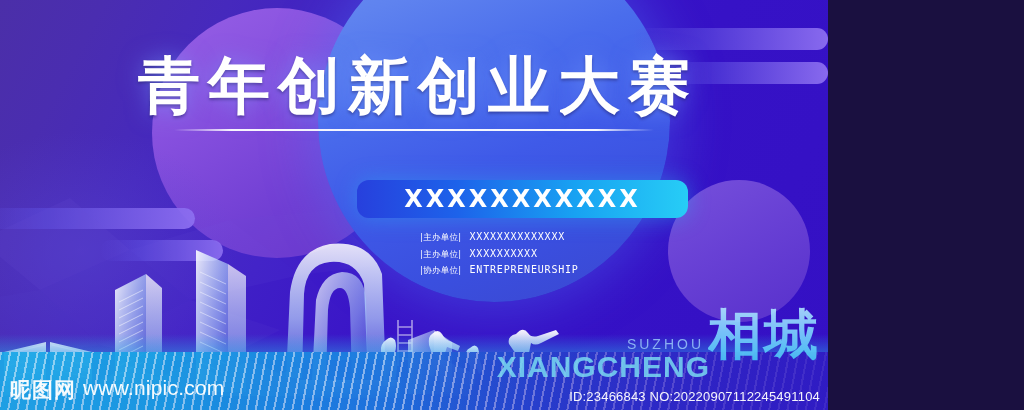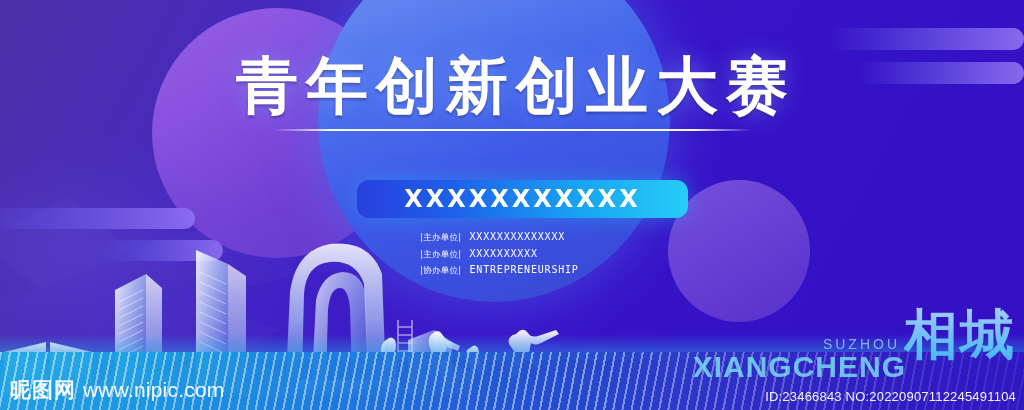--- a/index.html
+++ b/index.html
@@ -6,21 +6,21 @@
     margin: 0;
     padding: 0;
     background: #1a1040;
   }
   body {
     font-family: "Liberation Sans", sans-serif;
   }
 
   #poster {
     position: relative;
-    width: 1024px;
+    width: 828px;
     height: 410px;
     overflow: hidden;
     background: linear-gradient(118deg,
         #4b2fa8 0%,
         #4a2db0 10%,
         #4629bd 22%,
         #3f1fc6 38%,
         #3a15c8 52%,
         #3612c6 70%,
         #3410c4 100%);
@@ -235,21 +235,21 @@
     color: #ffffff;
     opacity: .95;
     white-space: nowrap;
   }
 
   
   .watermark {
     position: absolute;
     left: 10px; bottom: 6px;
     display: flex;
-    align-items: center;
+    align-items: flex-start;
     opacity: .95;
   }
   .wm-cn {
     font-family: "DejaVu Sans", sans-serif;
     font-weight: bold;
     font-size: 21px;
     color: #ffffff;
     letter-spacing: 1px;
     margin-right: 7px;
   }

